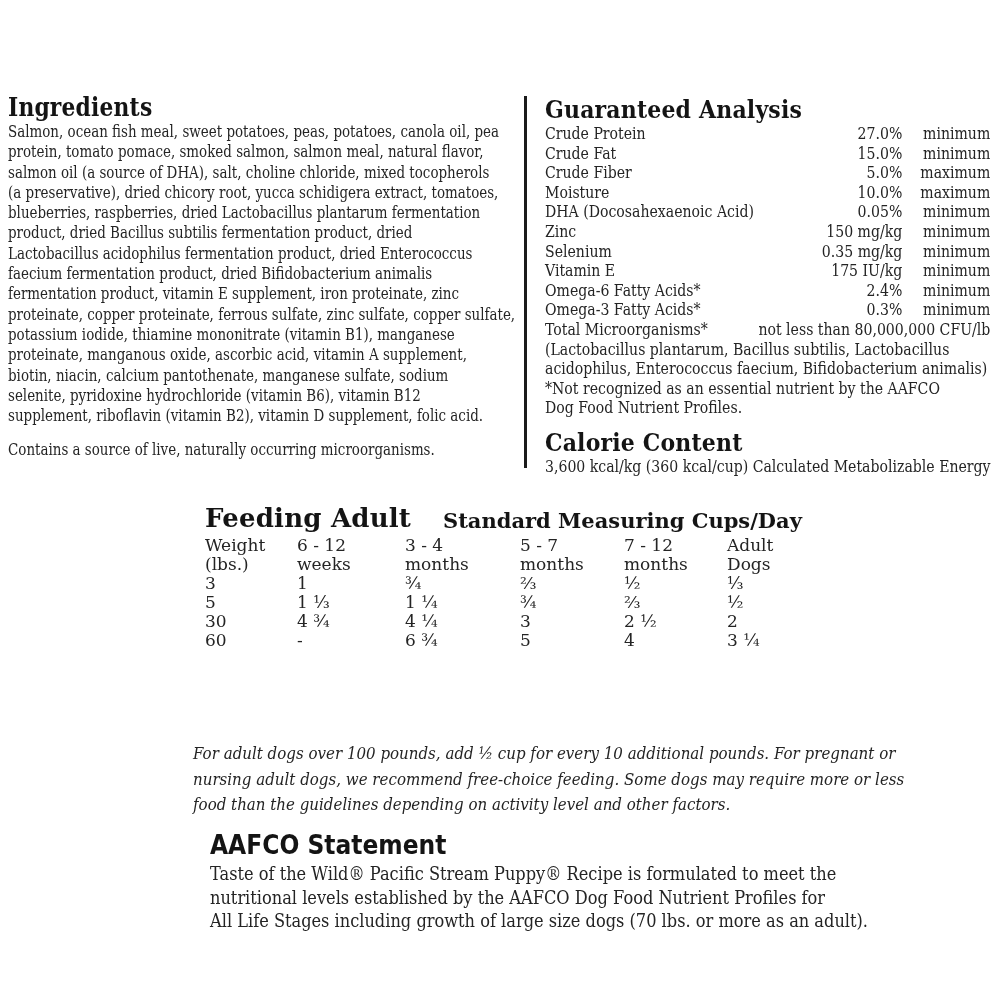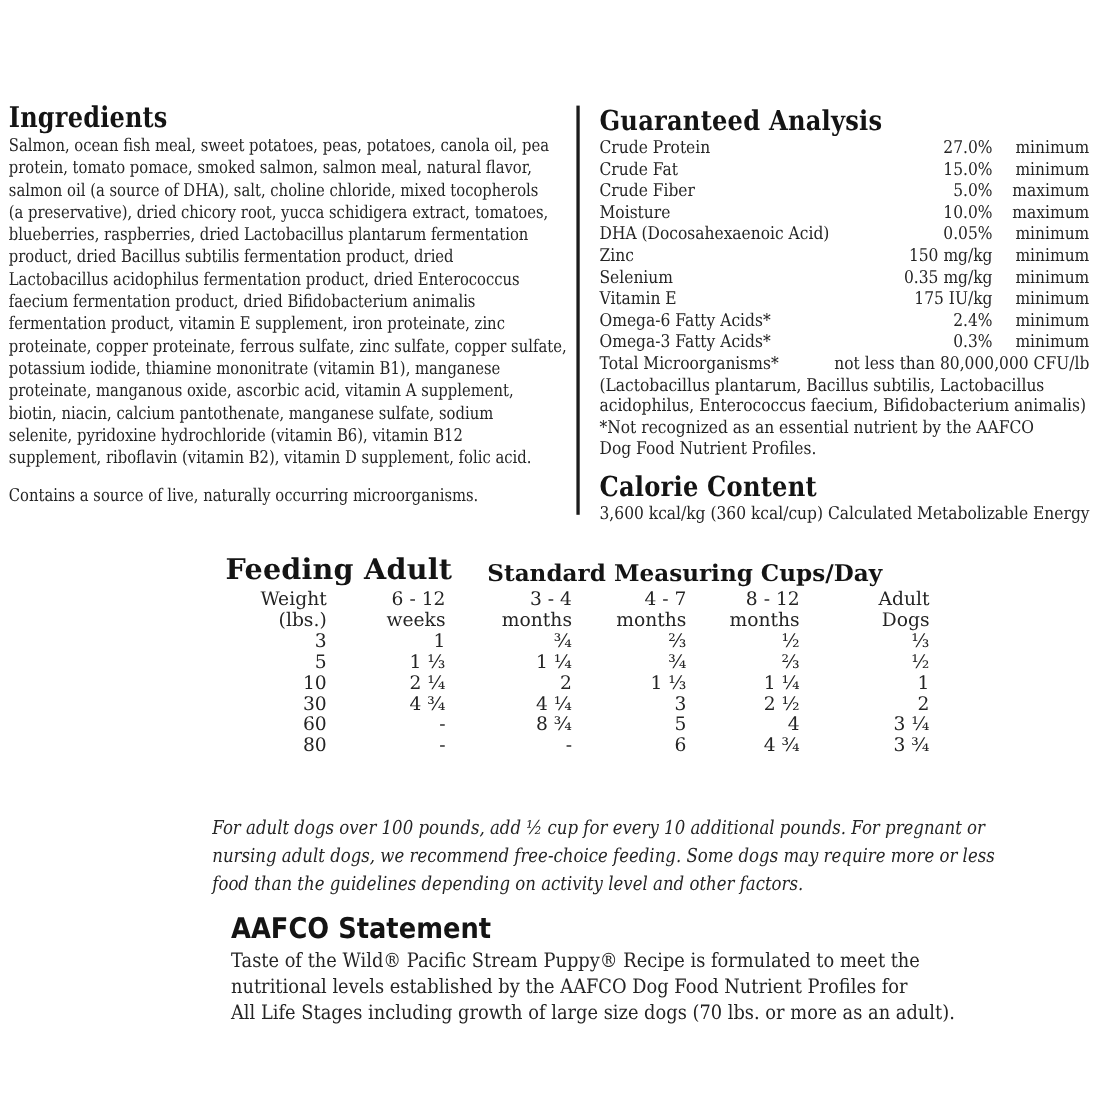--- a/index.html
+++ b/index.html
@@ -38,21 +38,21 @@
   
   #divider{position:absolute;left:524px;top:96px;width:3px;height:372px;background:#1b1b1b;}
   
   #feeding{left:205px;top:503px;width:645px;}
   #feeding .fg-headrow{position:relative;height:32px;}
   #feeding .fg-sub{
     position:absolute;left:238px;top:5px;font-weight:bold;font-size:21px;color:#141414;white-space:nowrap;
   }
   #feeding table{border-collapse:collapse;table-layout:fixed;width:640px;margin-top:1px;}
   #feeding th,#feeding td{
-    padding:0;text-align:right;font-weight:normal;font-size:17px;line-height:19px;
+    padding:0;text-align:left;font-weight:normal;font-size:17px;line-height:19px;
   }
   #feeding th div{line-height:19px;}
   
   #footnote{left:193px;top:741px;width:748px;transform:scaleX(0.86);
     font-style:italic;font-size:17.5px;}
   #footnote div{line-height:25.5px;white-space:nowrap;}
   
   #aafco{left:210px;top:830px;width:717px;transform:scaleX(0.90);}
   #aafco .body{margin-top:2px;font-size:18px;}
   #aafco .body div{line-height:23.5px;white-space:nowrap;}
@@ -177,25 +177,25 @@
             </th>
           <th>
               <div>6 - 12</div>
               <div>weeks</div>
             </th>
           <th>
               <div>3 - 4</div>
               <div>months</div>
             </th>
           <th>
-              <div>4 - 7</div>
+              <div>5 - 7</div>
               <div>months</div>
             </th>
           <th>
-              <div>8 - 12</div>
+              <div>7 - 12</div>
               <div>months</div>
             </th>
           <th>
               <div>Adult</div>
               <div>Dogs</div>
             </th>
         </tr>
       </thead>
       <tbody>
         <tr>
@@ -208,50 +208,34 @@
         </tr>
         <tr>
           <td>5</td>
           <td>1 ⅓</td>
           <td>1 ¼</td>
           <td>¾</td>
           <td>⅔</td>
           <td>½</td>
         </tr>
         <tr>
-          <td>10</td>
-          <td>2 ¼</td>
-          <td>2</td>
-          <td>1 ⅓</td>
-          <td>1 ¼</td>
-          <td>1</td>
-        </tr>
-        <tr>
           <td>30</td>
           <td>4 ¾</td>
           <td>4 ¼</td>
           <td>3</td>
           <td>2 ½</td>
           <td>2</td>
         </tr>
         <tr>
           <td>60</td>
           <td>-</td>
-          <td>8 ¾</td>
+          <td>6 ¾</td>
           <td>5</td>
           <td>4</td>
           <td>3 ¼</td>
-        </tr>
-        <tr>
-          <td>80</td>
-          <td>-</td>
-          <td>-</td>
-          <td>6</td>
-          <td>4 ¾</td>
-          <td>3 ¾</td>
         </tr>
       </tbody>
     </table>
   </div>
 
   <div class="sec" id="footnote">
       <div>For adult dogs over 100 pounds, add ½ cup for every 10 additional pounds. For pregnant or</div>
       <div>nursing adult dogs, we recommend free-choice feeding. Some dogs may require more or less</div>
       <div>food than the guidelines depending on activity level and other factors.</div>
     </div>

